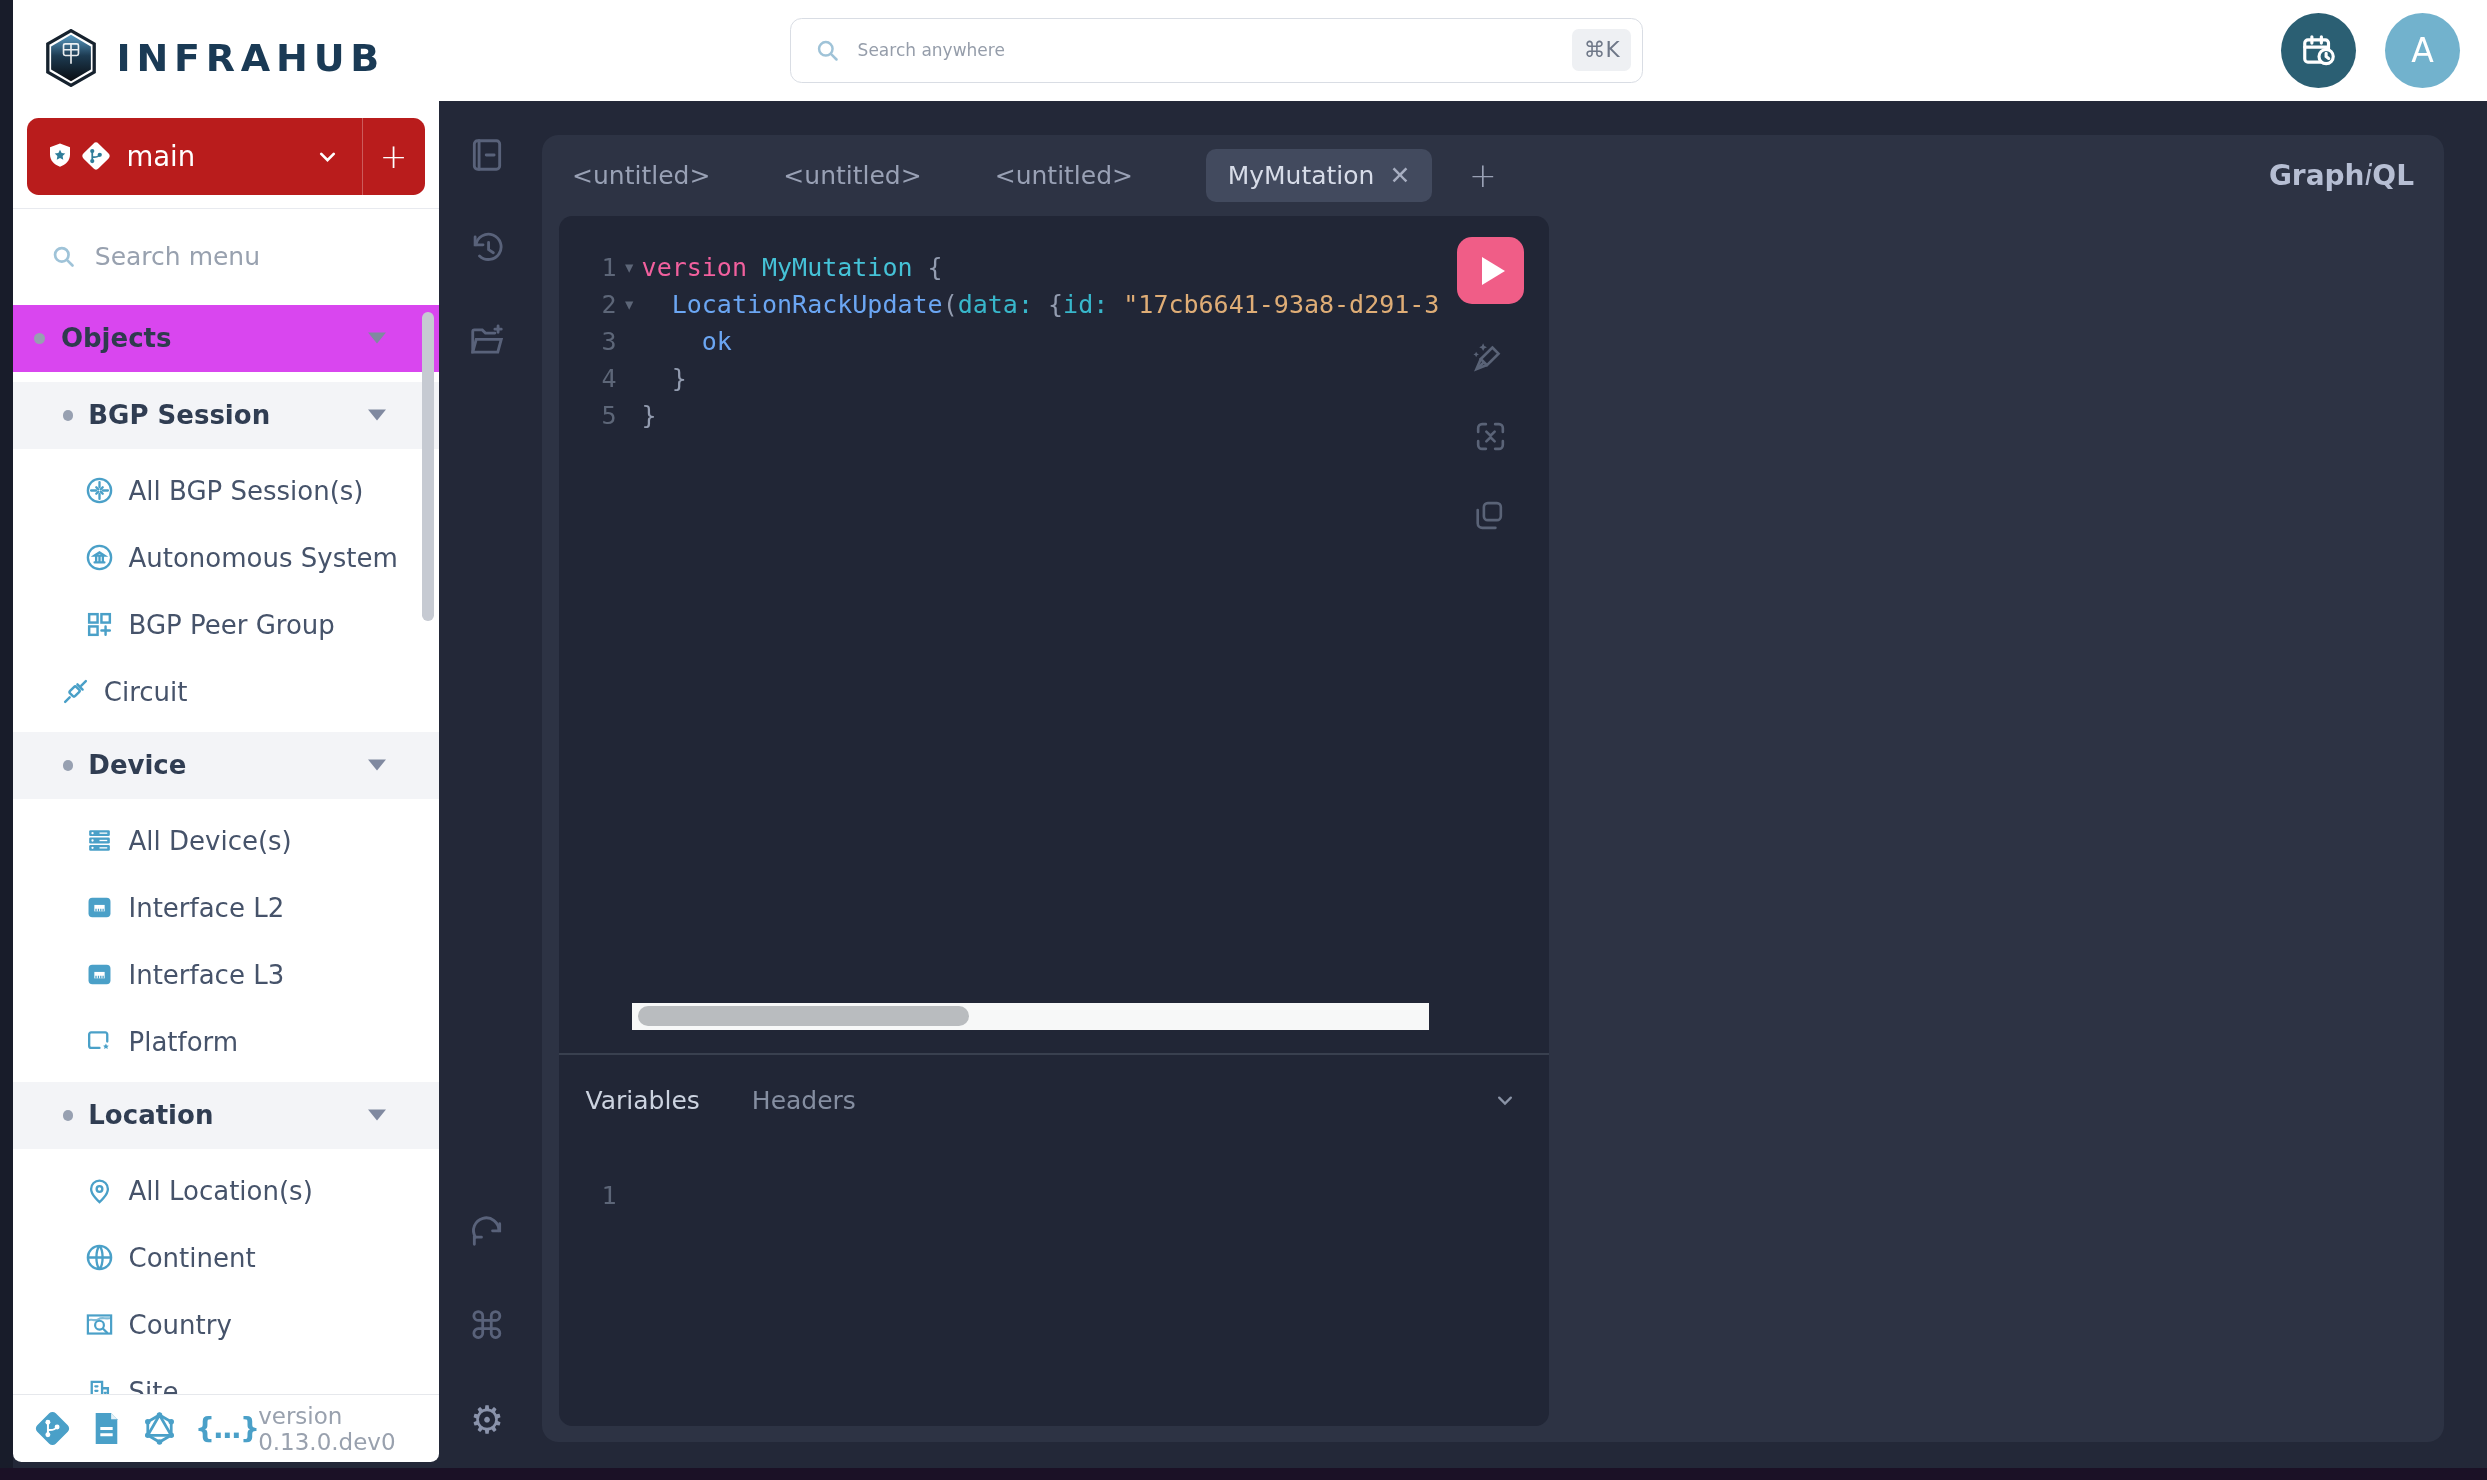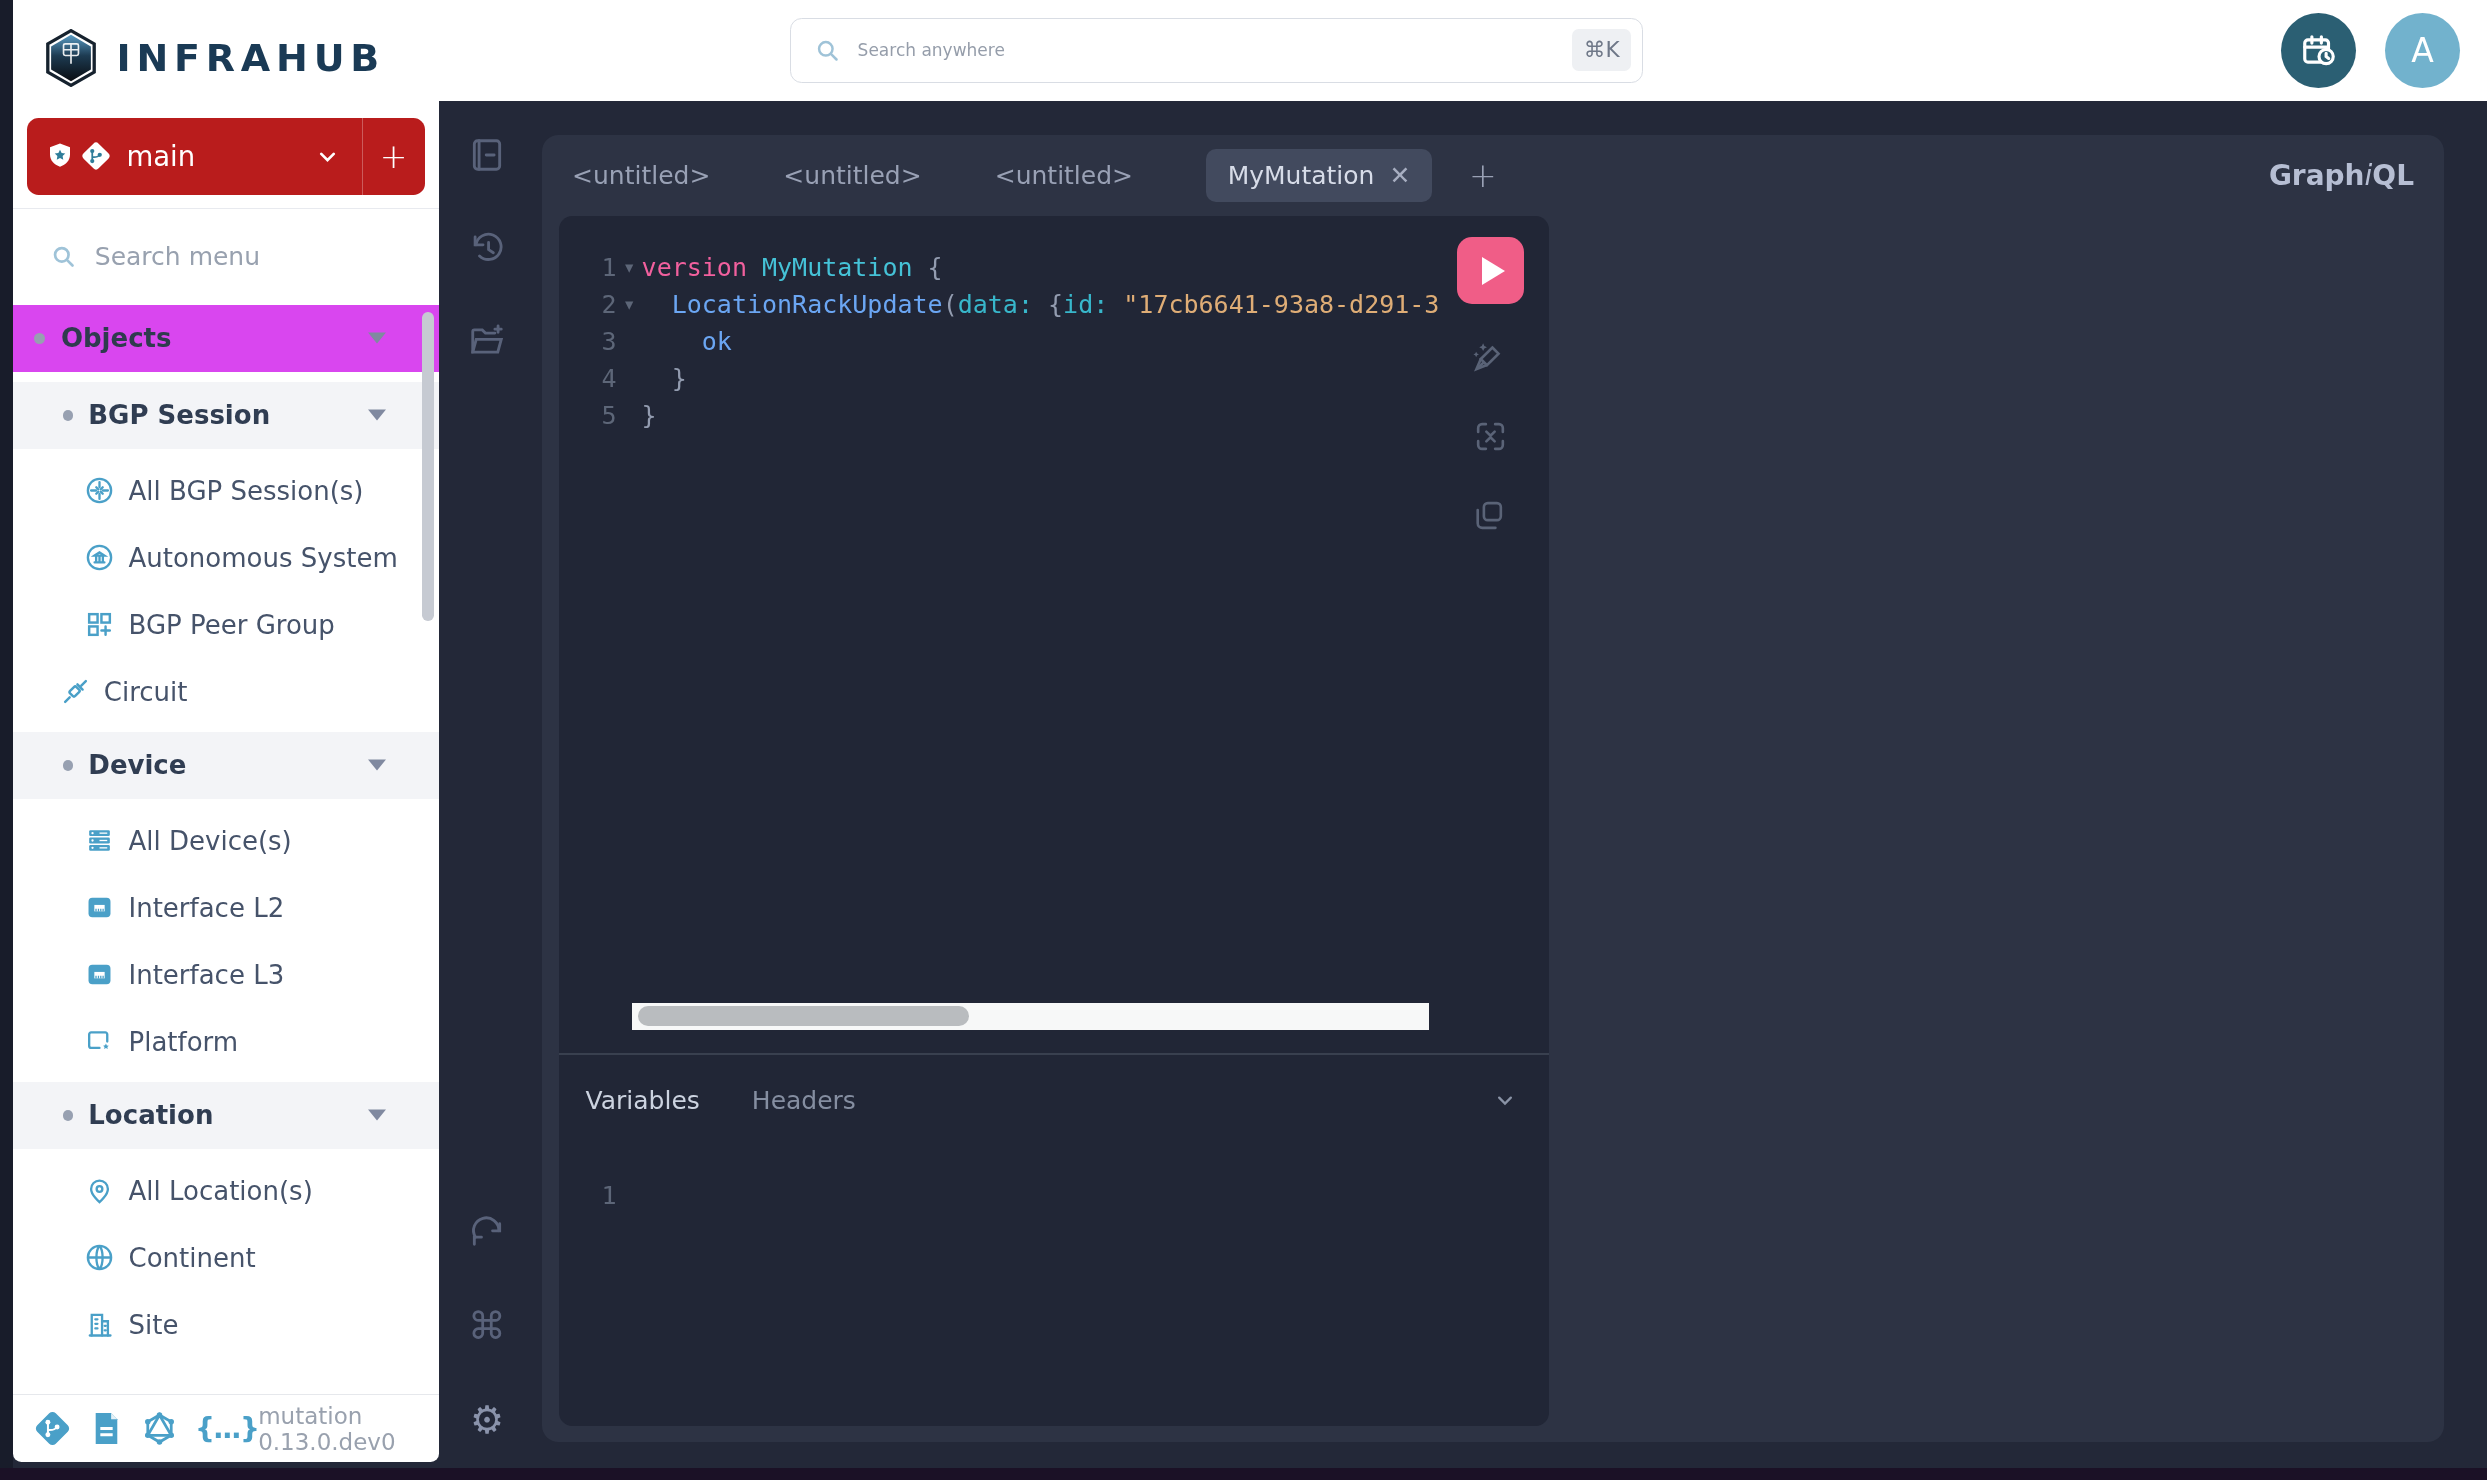--- a/index.html
+++ b/index.html
@@ -283,20 +283,31 @@
           <span class="menu-icon lvl2-icon">
             <svg viewBox="0 0 24 24" fill="none" stroke="currentColor" stroke-width="1.8">
               <circle cx="12" cy="12" r="9"></circle>
               <path d="M3 12h18M12 3c3.2 3.6 3.2 14.4 0 18M12 3c-3.2 3.6-3.2 14.4 0 18"></path>
             </svg>
           </span>
           <span>Continent</span>
         </div>
         <div class="menu-row kind-item">
           <span class="menu-icon lvl2-icon">
+            <svg viewBox="0 0 24 24" fill="none" stroke="currentColor" stroke-width="1.7">
+              <rect x="3" y="5" width="18" height="14"></rect>
+              <path d="M3 9c3-2 5 1 8-1s5 0 10-1" opacity=".7"></path>
+              <circle cx="12" cy="12.5" r="3.4"></circle>
+              <path d="M14.8 15.3l3 3" stroke-linecap="round"></path>
+            </svg>
+          </span>
+          <span>Country</span>
+        </div>
+        <div class="menu-row kind-item">
+          <span class="menu-icon lvl2-icon">
             <svg viewBox="0 0 24 24" fill="none" stroke="currentColor" stroke-width="1.8" stroke-linecap="round">
               <path d="M6 20.5V4.5h8v16"></path>
               <path d="M14 9.5h4.5v11"></path>
               <path d="M4.5 20.5h16"></path>
               <path d="M8.8 8h1.6M8.8 11.5h1.6M8.8 15h1.6M16 13h.9M16 16.5h.9"></path>
             </svg>
           </span>
           <span>Site</span>
         </div>
       </div>
@@ -326,21 +337,21 @@
             <circle cx="12" cy="3.2" r="1.8"></circle>
             <circle cx="19.6" cy="7.6" r="1.8"></circle>
             <circle cx="19.6" cy="16.4" r="1.8"></circle>
             <circle cx="12" cy="20.8" r="1.8"></circle>
             <circle cx="4.4" cy="16.4" r="1.8"></circle>
             <circle cx="4.4" cy="7.6" r="1.8"></circle>
           </g>
       </svg>
       <span class="footer-braces">{...}</span>
     </span>
-    <span class="version-label">mutation 0.13.0.dev0</span>
+    <span class="version-label">version 0.13.0.dev0</span>
   </div>
 </div>
 
 <div id="header">
   <div class="search-box">
     <span class="mag">
       <svg width="27" height="27" viewBox="0 0 24 24" fill="none" stroke="currentColor" stroke-width="2.2" stroke-linecap="round">
           <circle cx="10.5" cy="10.5" r="6"></circle>
           <path d="M15 15l5 5"></path>
         </svg>

